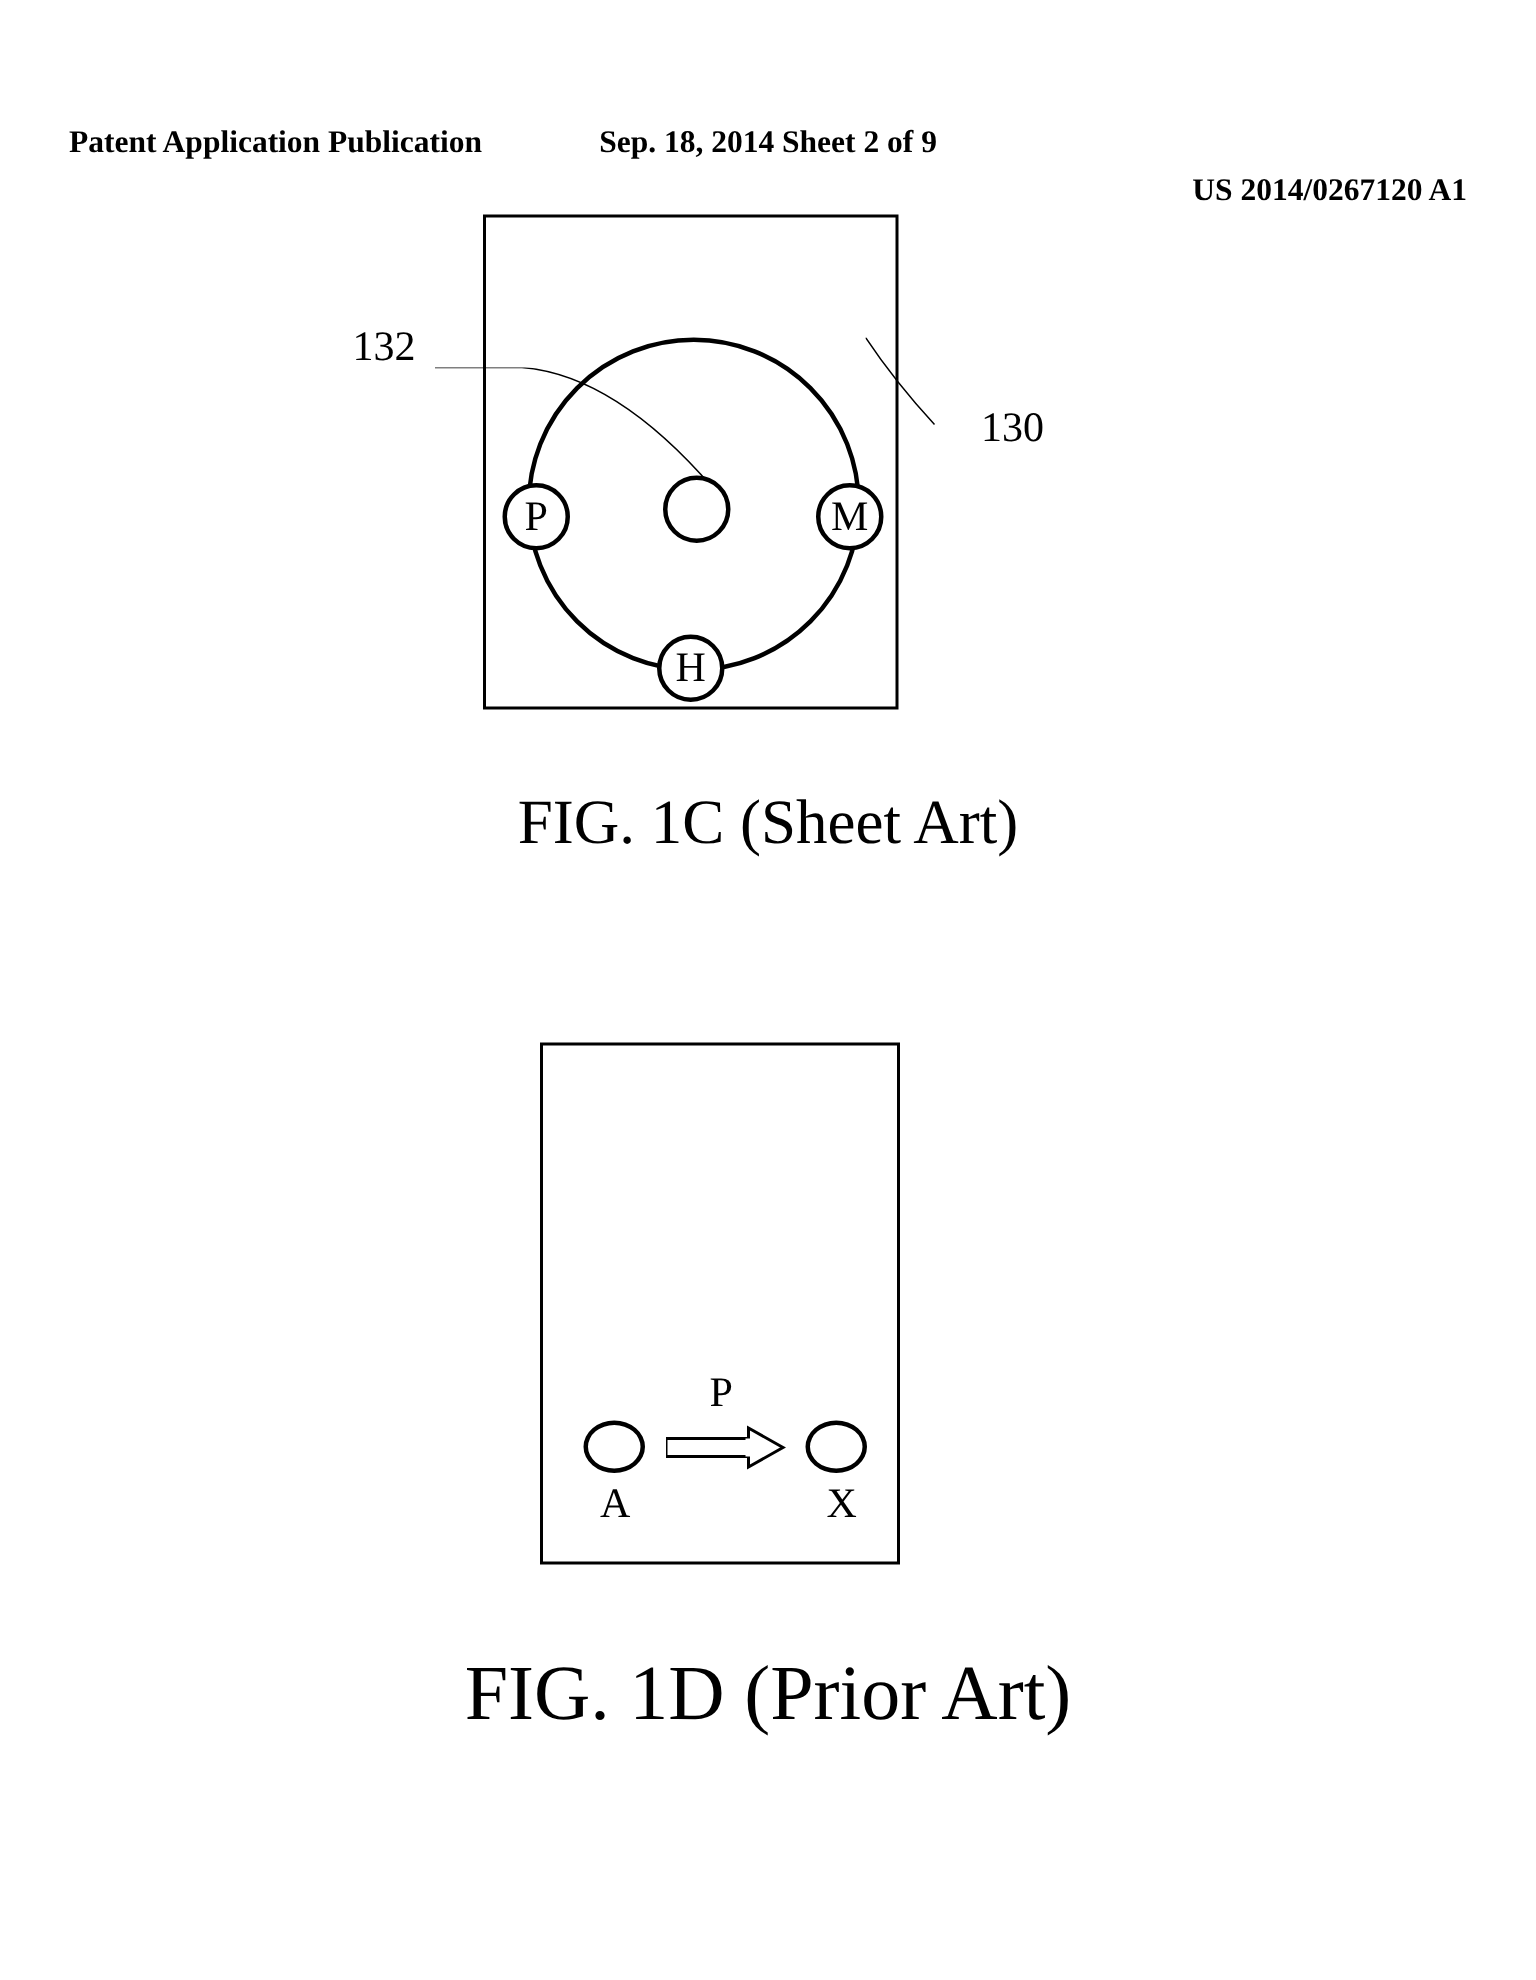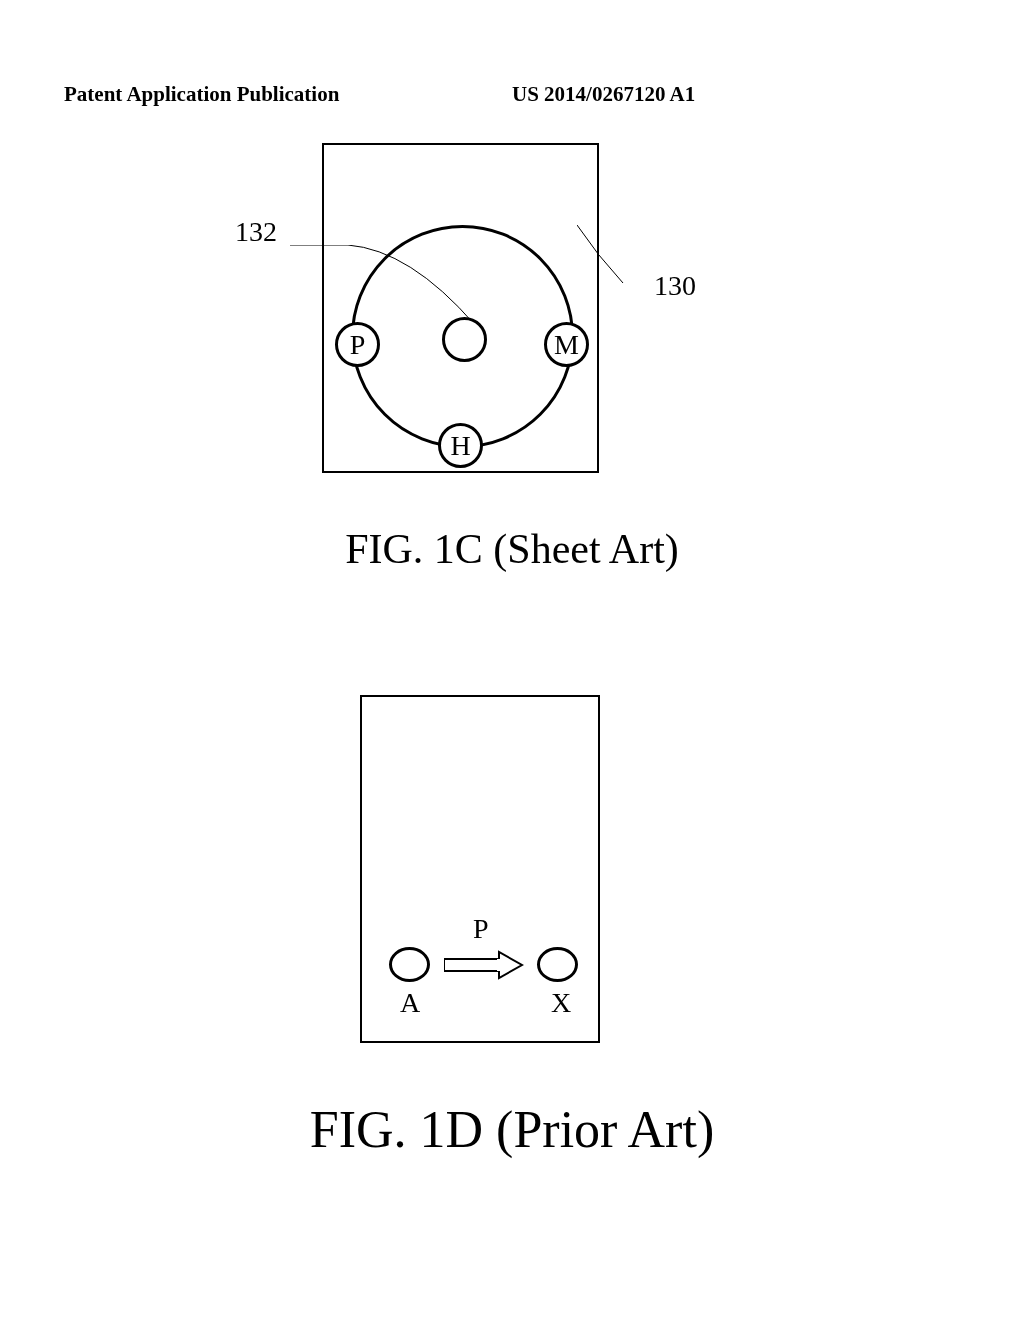--- a/index.html
+++ b/index.html
@@ -14,35 +14,36 @@
       position: relative;
       font-family: "Times New Roman", serif;
     }
     .header {
       position: absolute;
       top: 82px;
       left: 0;
       width: 100%;
       display: flex;
       justify-content: space-between;
-      padding: 0 64px;
+      padding: 0 46px;
       font-size: 21px;
       font-weight: bold;
     }
     .header-left {
       flex: 1;
       text-align: left;
     }
     .header-center {
       flex: 1;
       text-align: center;
     }
     .header-right {
       flex: 1;
-      text-align: left;
+      text-align: right;
+      margin-top: 32px;
     }
     .figure-1c {
       position: absolute;
       top: 143px;
       left: 322px;
       width: 277px;
       height: 330px;
     }
     .fig-1c-rect {
       position: absolute;
@@ -197,20 +198,21 @@
       text-align: center;
       font-family: "SimSun", "FangSong", serif;
       font-size: 52px;
     }
   </style>
 </head>
 <body>
 
 <div class="header">
   <span class="header-left">Patent Application Publication</span>
+  <span class="header-center">Sep. 18, 2014  Sheet 2 of 9</span>
   <span class="header-right">US 2014/0267120 A1</span>
 </div>
 
 <span class="label-132">132</span>
 <svg class="line-132">
   <line x1="0" y1="0" x2="58" y2="0" stroke="#000" stroke-width="1"></line>
   <path d="M 58 0 Q 120 5, 185 80" stroke="#000" stroke-width="1" fill="none"></path>
 </svg>
 
 <span class="label-130">130</span>

